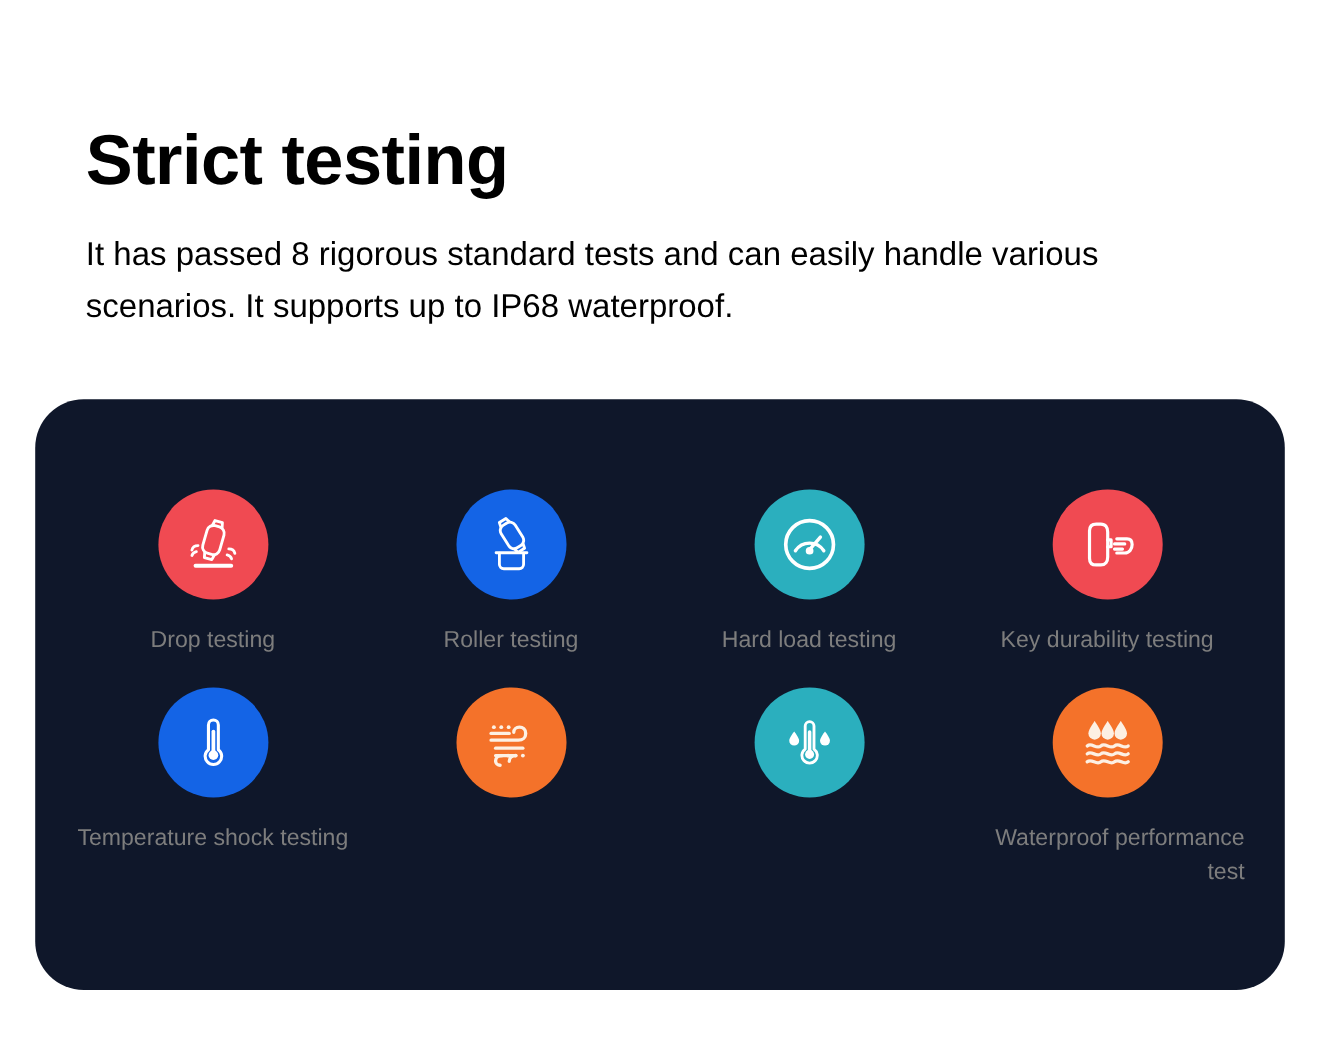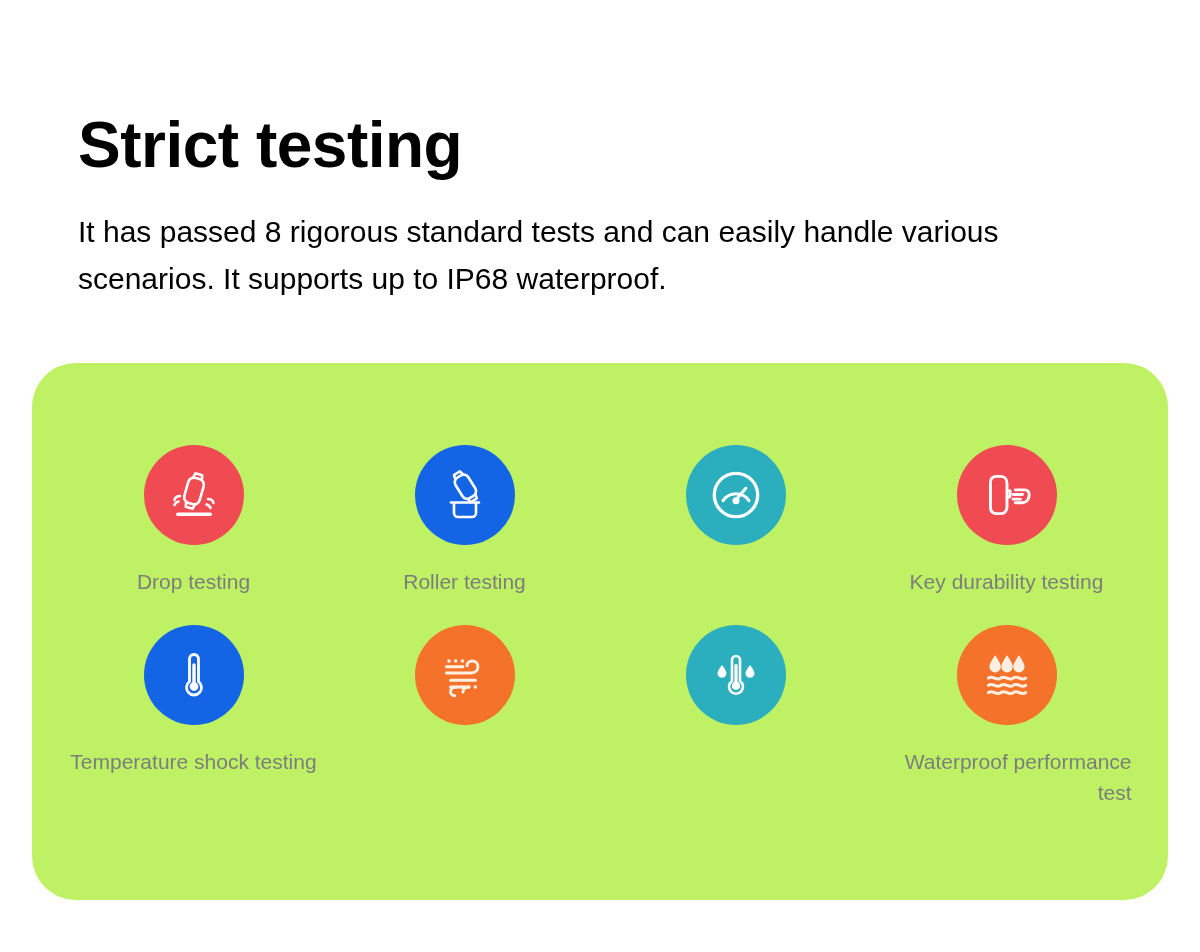--- a/index.html
+++ b/index.html
@@ -103,21 +103,21 @@
 </head>
 <body style="background: rgb(255, 255, 255);">
 
 <div class="page">
 
   <div class="header">
     <h1 class="page-title" style="color: rgb(0, 0, 0);">Strict testing</h1>
     <p class="page-subtitle" style="color: rgb(0, 0, 0);">It has passed 8 rigorous standard tests and can easily handle various scenarios. It supports up to IP68 waterproof.</p>
   </div>
 
-  <div class="tests-card" style="background: #bef264;">
+  <div class="tests-card" style="background: #0f172a;">
     <div class="tests-grid">
 
       <div class="test-item row-1">
         <div class="icon-circle" style="background: rgb(240, 74, 82);">
           <svg width="60" height="60" viewBox="0 0 60 60" aria-hidden="true">
             <g fill="none" stroke="#ffffff" stroke-width="2.6" stroke-linecap="round" stroke-linejoin="round">
               <g transform="rotate(16 30 26)">
                 <rect x="22" y="13" width="16" height="26" rx="6"></rect>
                 <path d="M25.5 13 L26.5 8.5 L33.5 8.5 L34.5 13"></path>
                 <path d="M25.5 39 L26.5 43.5 L33.5 43.5 L34.5 39"></path>
@@ -154,20 +154,21 @@
         <div class="icon-circle" style="background: rgb(43, 175, 190);">
           <svg width="62" height="62" viewBox="0 0 60 60" aria-hidden="true">
             <g fill="none" stroke="#ffffff" stroke-linecap="round" stroke-linejoin="round">
               <circle cx="30" cy="30" r="21" stroke-width="3.2"></circle>
               <path d="M17.5 35.5 A15 15 0 0 1 42.5 35.5" stroke-width="3"></path>
               <path d="M30 34.5 L39.5 23.5" stroke-width="3"></path>
             </g>
             <circle cx="30" cy="35.5" r="3.4" fill="#ffffff"></circle>
           </svg>
         </div>
+        <div class="test-label" style="color: rgb(125, 125, 125);">Hard load testing</div>
       </div>
 
       <div class="test-item row-1">
         <div class="icon-circle" style="background: rgb(240, 74, 82);">
           <svg width="62" height="62" viewBox="0 0 60 60" aria-hidden="true">
             <g fill="none" stroke="#ffffff" stroke-width="2.8" stroke-linecap="round" stroke-linejoin="round">
               <path d="M14 18 C14 14 16 12 20 12 L24 12 C28 12 30 15 30 19 L30 41 C30 45 28 48 24 48 L20 48 C16 48 14 46 14 42 Z"></path>
               <path d="M30 26 L33 26 L33 32 L30 32"></path>
               <path d="M36 29.5 L45 29.5"></path>
               <path d="M36 34 L43 34"></path>

